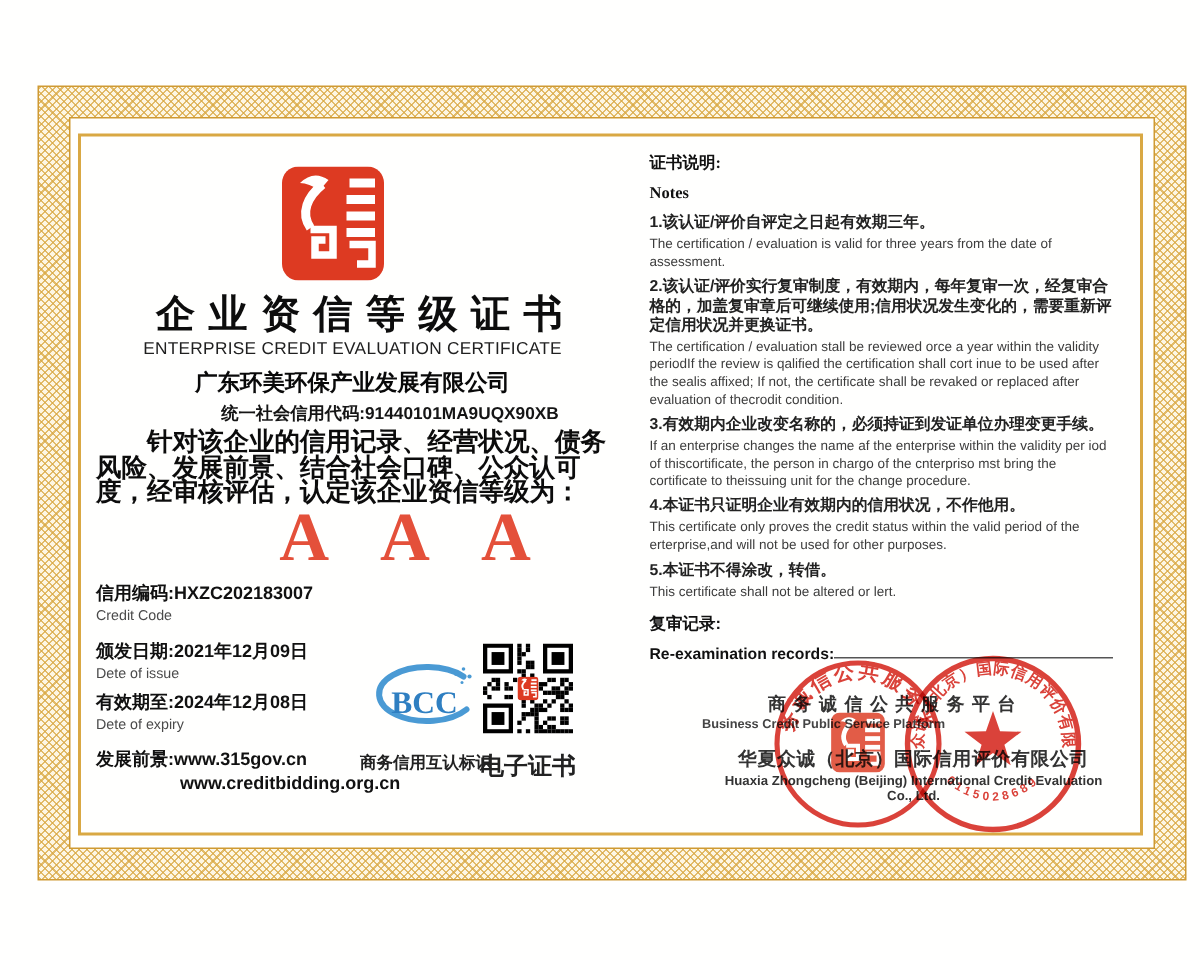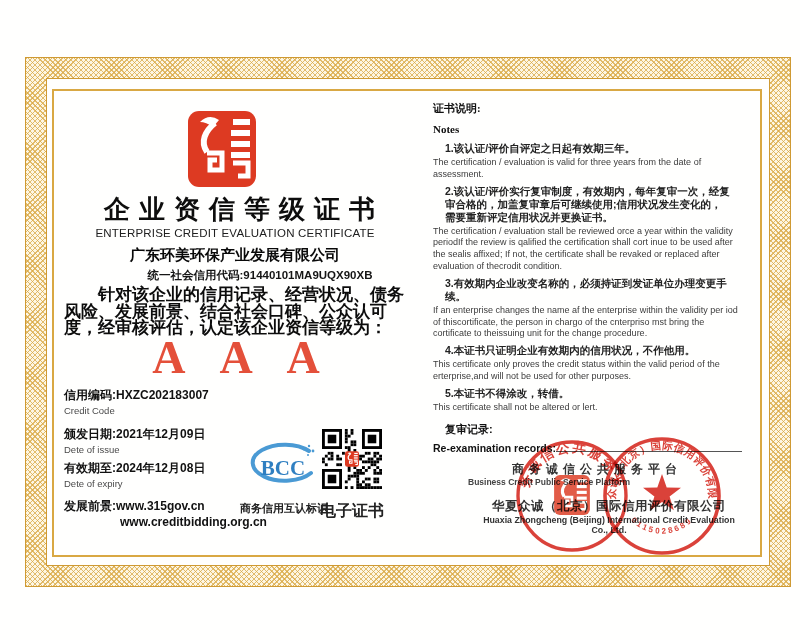--- a/index.html
+++ b/index.html
@@ -25,33 +25,33 @@
   .lc{left:52px;width:366px;text-align:center;}
   .logo-wrap{left:188px;top:111px;width:68px;height:76px;}
   .title-zh{top:192px;font-family:"Liberation Serif","DejaVu Serif",serif;font-weight:bold;
      font-size:26px;letter-spacing:9px;padding-left:9px;color:#0d0d0d;}
   .title-en{top:227px;font-size:11.5px;color:#202020;letter-spacing:.2px;}
   .company{top:246px;font-size:15px;font-weight:bold;color:#090909;}
   .uscc{top:268px;font-size:11.5px;font-weight:bold;color:#151515;padding-left:25px;}
   .statement{left:64px;top:287px;width:354px;font-size:17px;line-height:16.5px;
      text-align:left;text-indent:2em;font-weight:bold;color:#0c0c0c;}
   .grade{top:331px;font-family:"Liberation Serif","DejaVu Serif",serif;font-weight:bold;
-     font-size:46px;color:var(--grade);letter-spacing:34px;padding-left:18px;}
+     font-size:46px;color:var(--grade);letter-spacing:34px;padding-left:52px;}
   .kv{left:64px;text-align:left;}
   .kv .zh{font-size:12px;font-weight:bold;color:#111;}
   .kv .en{font-size:9.5px;color:#4a4a4a;margin-top:1px;}
   .q2{margin-left:56px;}
   .bcc-label{left:230px;top:501px;width:108px;text-align:center;font-size:11px;font-weight:bold;color:#222;}
   .qr-wrap{left:322px;top:429px;width:60px;height:60px;}
   .qr-label{left:316px;top:501px;width:72px;text-align:center;font-size:16px;font-weight:bold;color:#222;}
   
   .notes{left:433px;top:101px;width:309px;text-align:left;}
   .notes .h{font-size:11px;font-weight:bold;margin:0 0 7px 0;color:#111;font-family:Liberation Serif, serif;}
   .notes p{margin:0;}
-  .notes .zh{font-size:10.5px;line-height:13px;font-weight:bold;color:#222;margin:4px 12px 2px;}
+  .notes .zh{font-size:10.5px;line-height:13px;font-weight:bold;color:#222;margin:4px 0 2px;}
   .notes .en{font-size:9px;line-height:11.8px;color:#3c3c3c;margin:2px 0 4px;}
   .reexam{margin-top:9px;}
   .reexam .zh{font-size:11px;font-weight:bold;color:#111;margin-bottom:5px;}
   .reexam-line{display:flex;align-items:baseline;}
   .reexam-line .lbl{font-size:10.5px;font-weight:bold;color:#111;white-space:nowrap;}
   .reexam-line .rule{flex:1;border-bottom:1px solid #555;height:10px;}
   
   .platform-zh{left:488px;top:461px;width:218px;text-align:center;font-size:12px;font-weight:bold;
      letter-spacing:5px;color:#333;z-index:3;}
   .platform-en{left:468px;top:477px;width:218px;text-align:left;font-size:8.5px;font-weight:bold;color:#444;z-index:3;}

